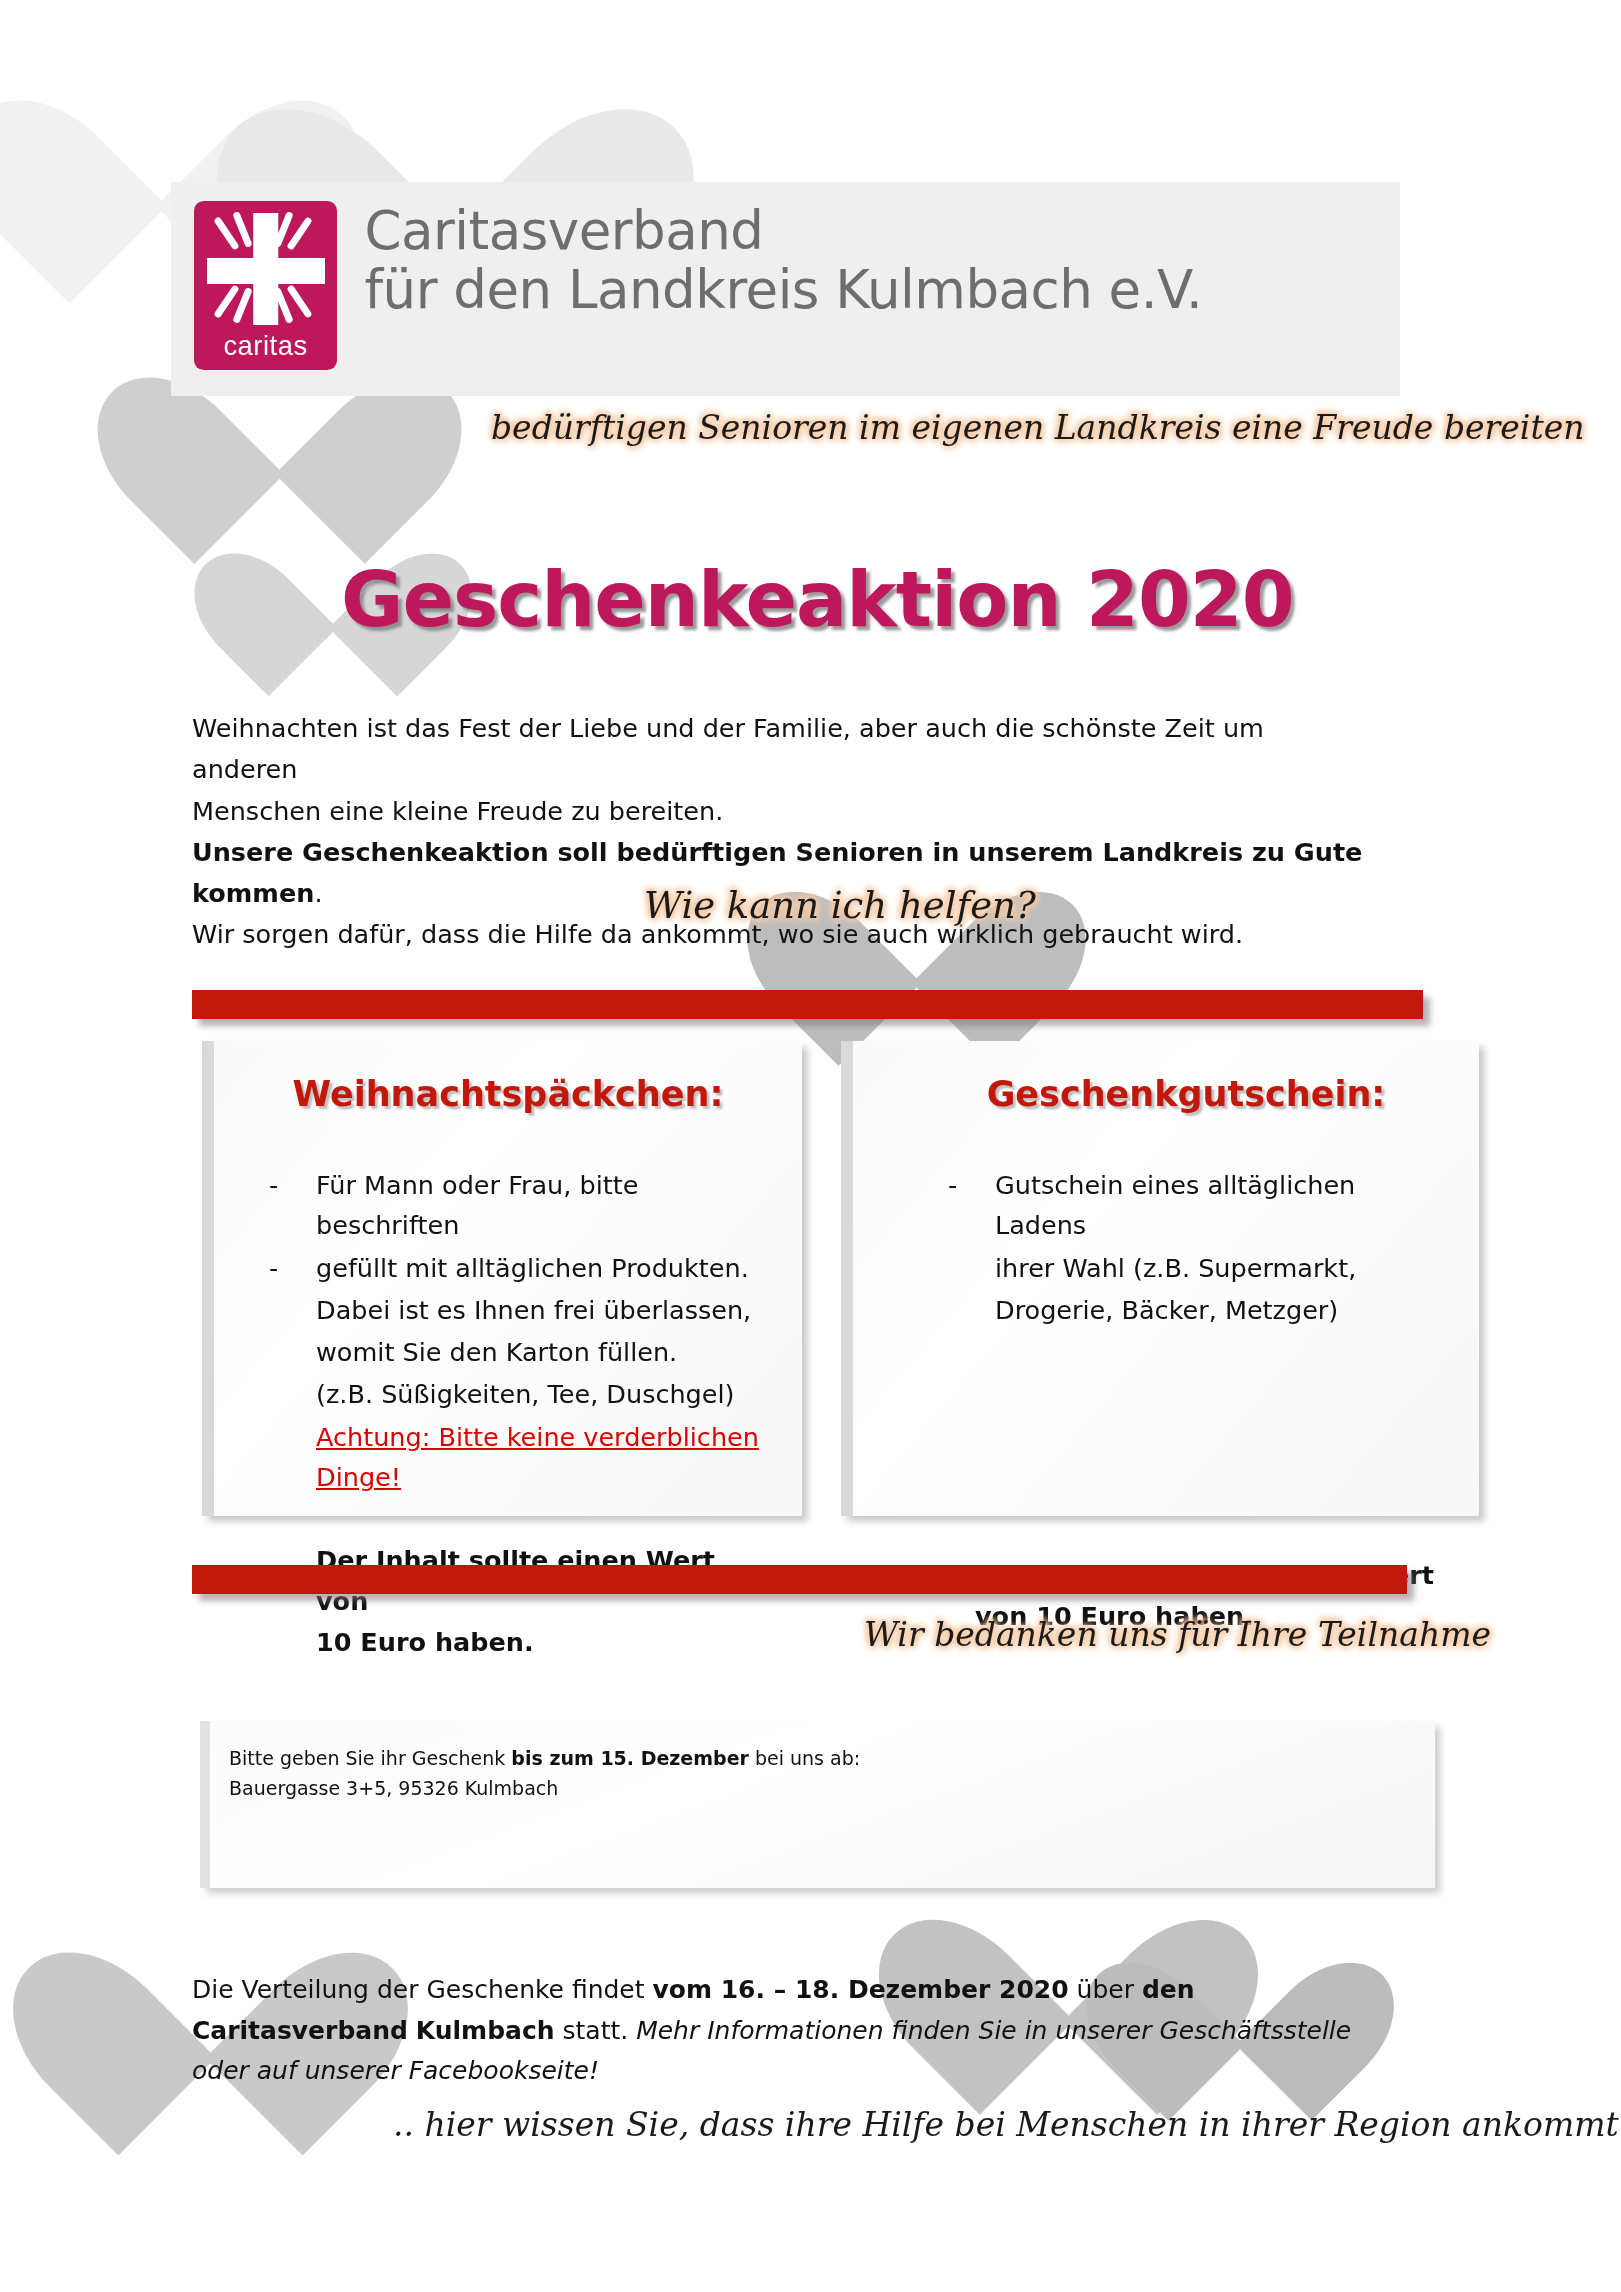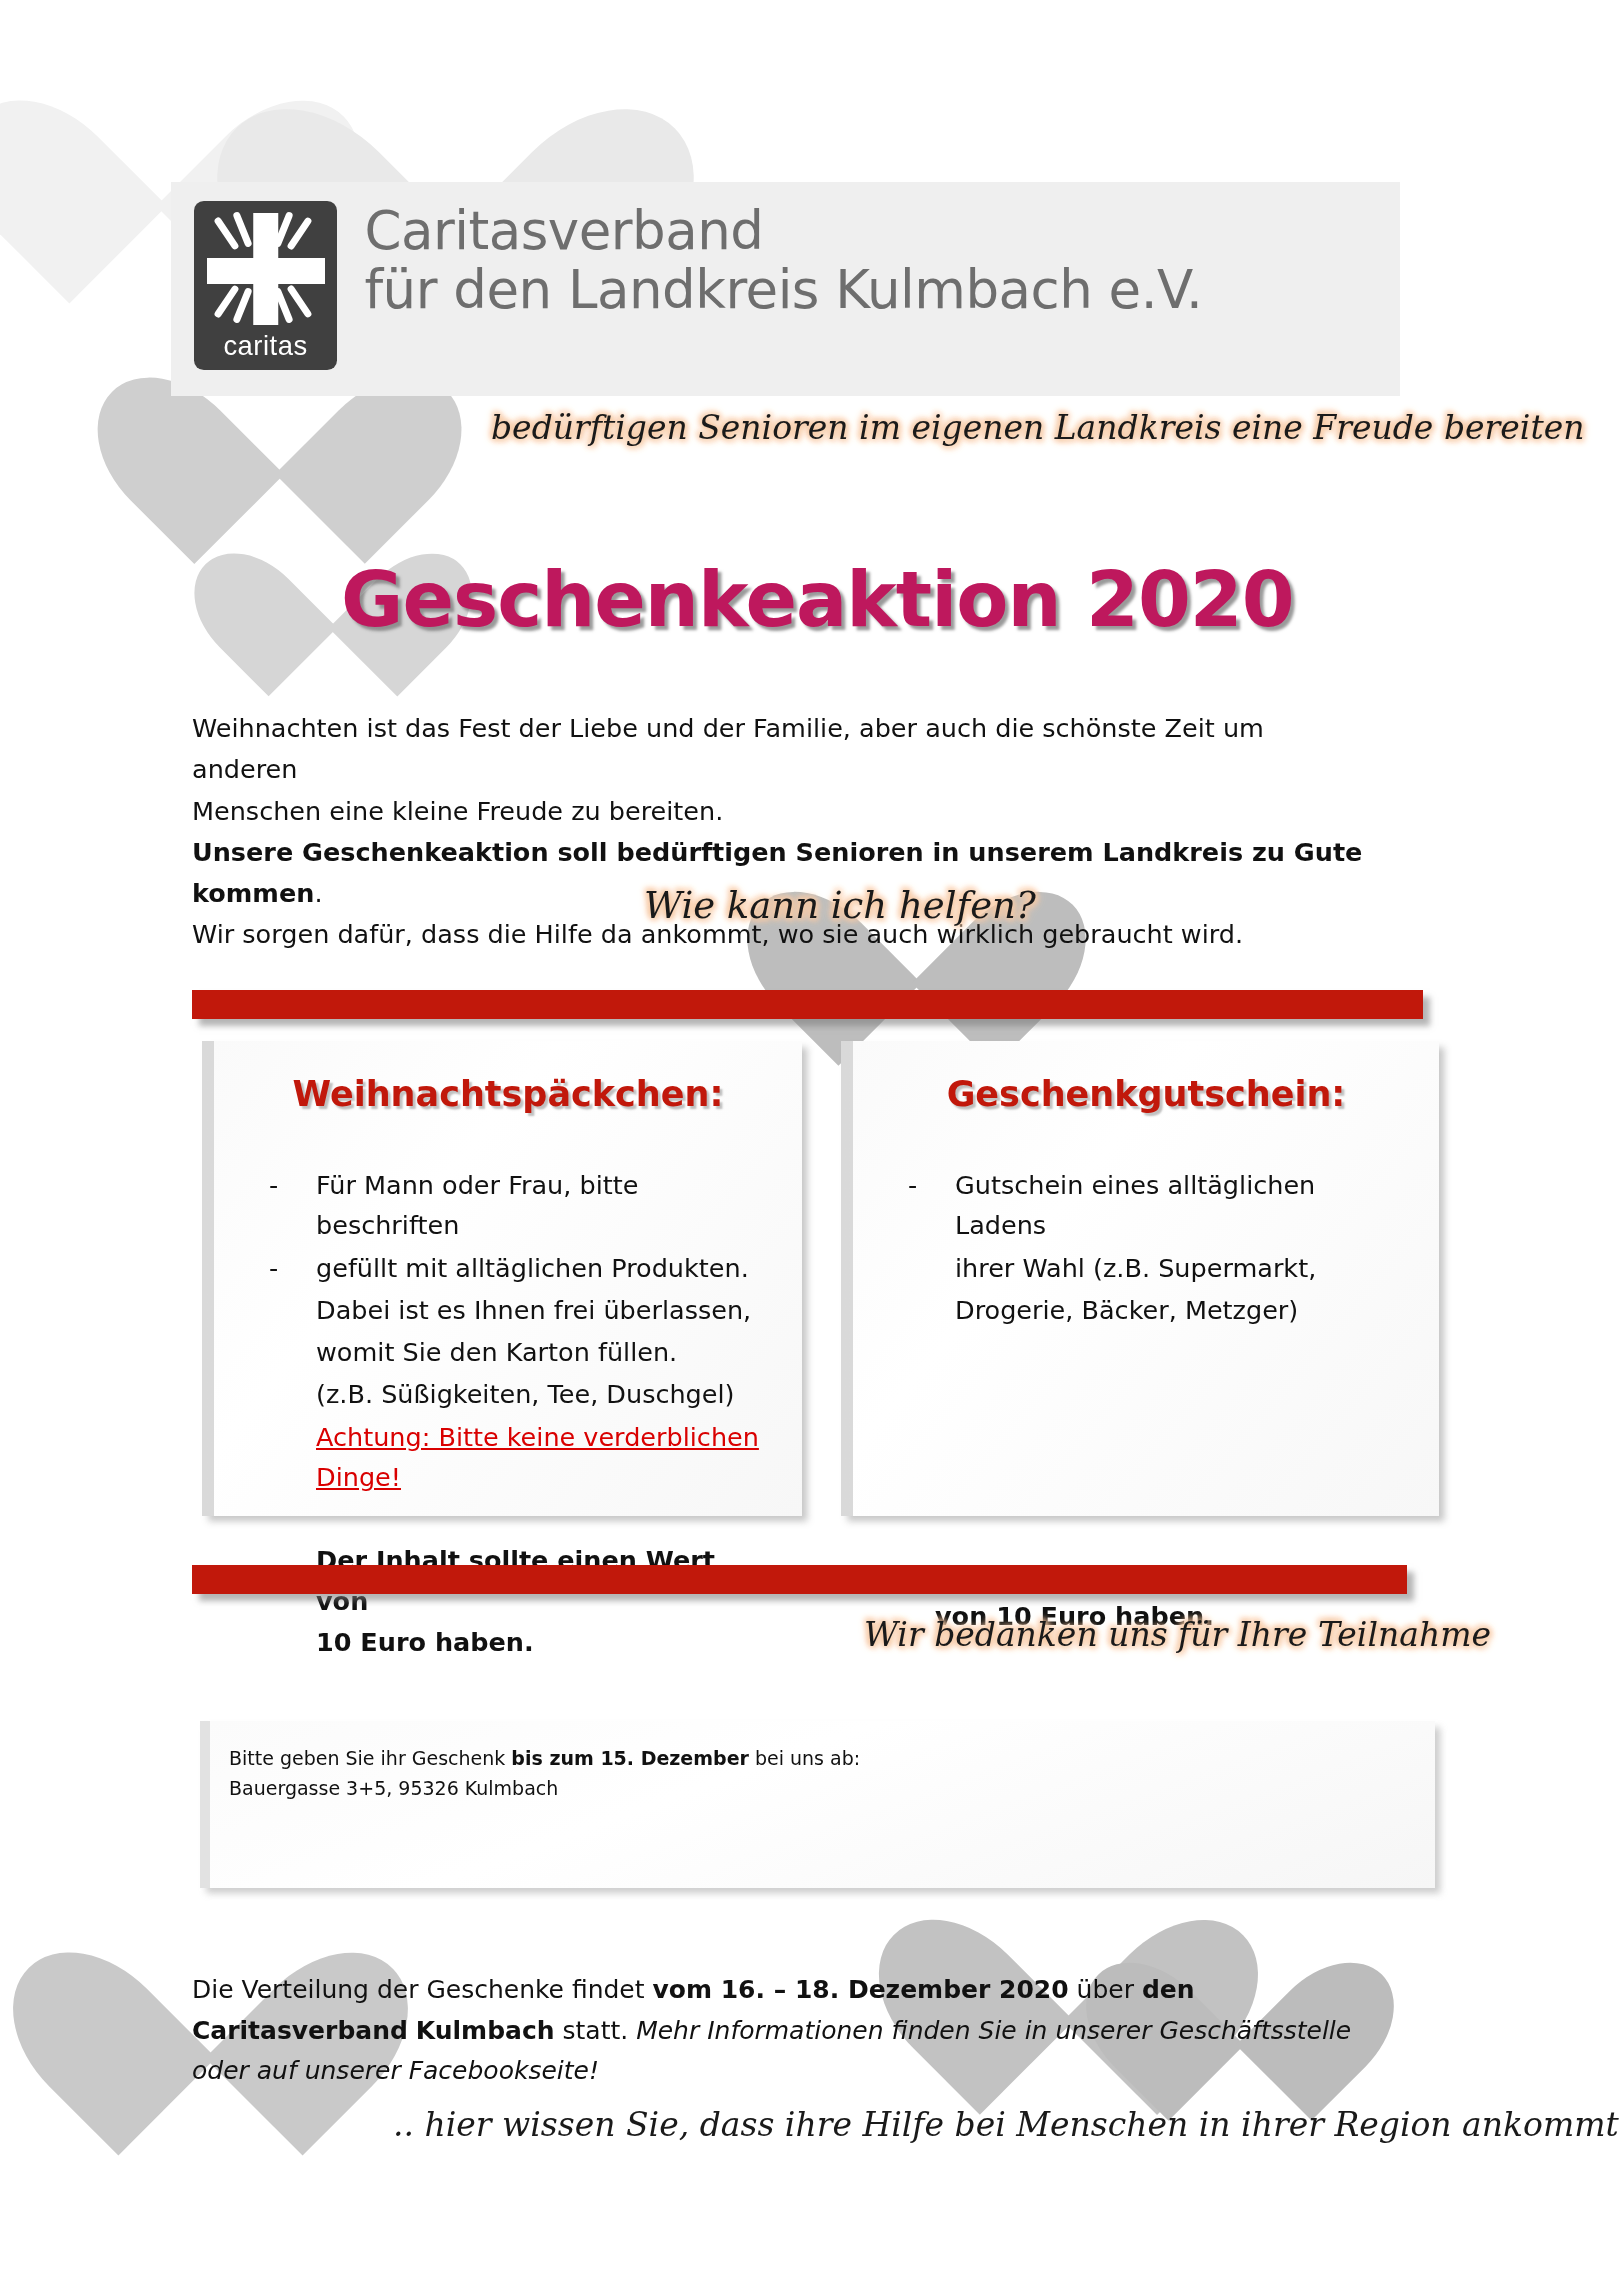--- a/index.html
+++ b/index.html
@@ -40,21 +40,21 @@
     width:1229px; height:214px;
     background:#efefef;
   }
   .logo-row {
     position:absolute;
     left:194px; top:201px;
     display:flex; align-items:flex-start;
   }
   .caritas-mark {
     width:143px; height:169px;
-    background:#404040;
+    background:#be185d;
     border-radius:9.8px;
     position:relative;
     flex:0 0 auto;
   }
   .caritas-mark .cross-v {
     position:absolute;
     left:50%; transform:translateX(-50%);
     top:11.8px; width:25.5px; height:112px;
     background:#ffffff;
   }
@@ -147,21 +147,21 @@
   
   .opt-box {
     position:absolute;
     top:1041px;
     background:linear-gradient(130deg,#fafafa 0%, #ffffff 35%, #f7f7f7 100%);
     border-left:12.7px solid;
     border-image:linear-gradient(to right,#d9d9d9,#ffffff) 1;
     box-shadow:5.9px 5.9px 6.9px rgba(130,130,130,0.45);
   }
   .opt-box-left  { left:202px; width:588px; height:475px; }
-  .opt-box-right { left:841px; width:586px; height:475px; }
+  .opt-box-right { left:841px; width:586px; height:475px;padding-left:40px; }
 
   .opt-title {
     text-align:center;
     color:#c1180b;
     font-weight:bold;
     font-size:35px;
     font-family:"DejaVu Sans", sans-serif;
     margin-top:33px;
     text-shadow:2.9px 2.9px 2px rgba(150,150,150,0.6);
   }

